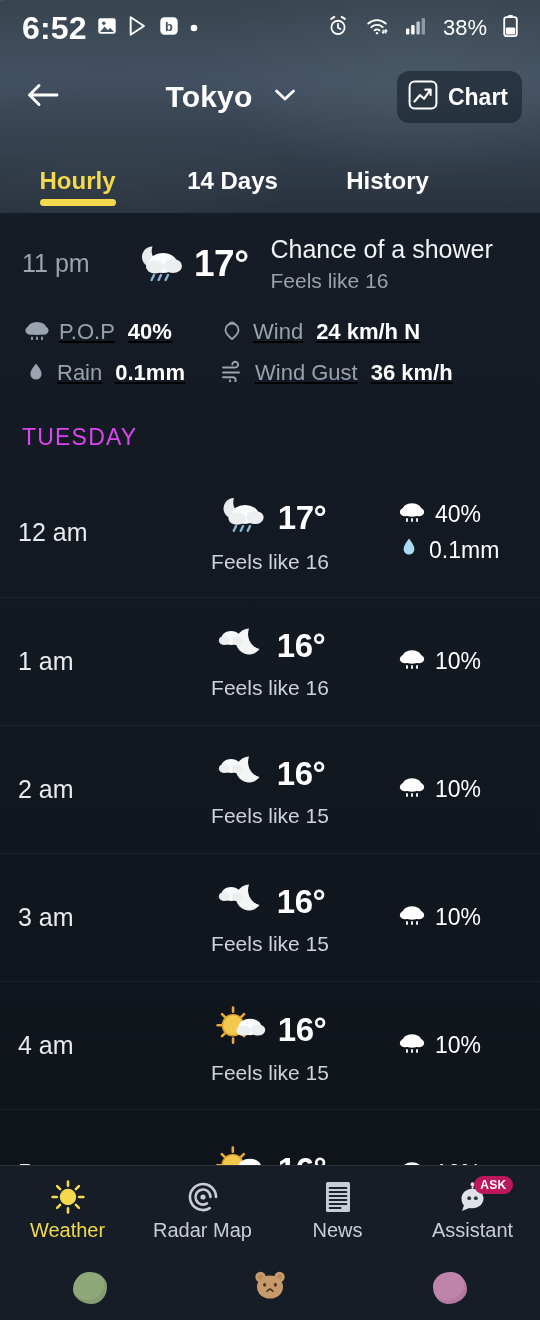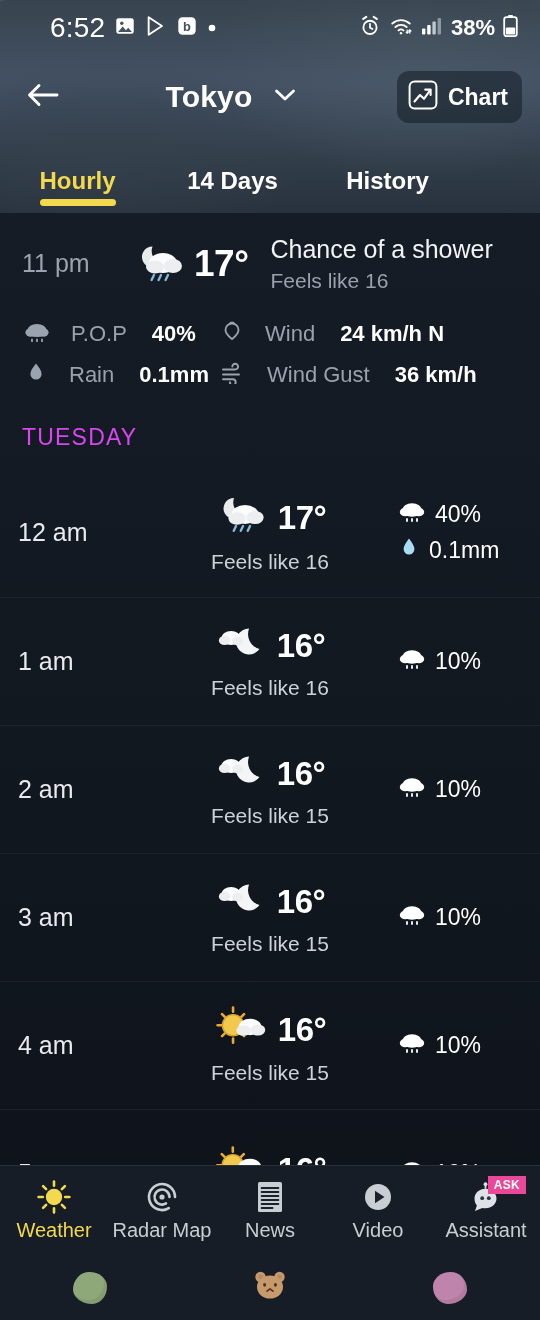--- a/index.html
+++ b/index.html
@@ -26,22 +26,22 @@
     background: linear-gradient(180deg, rgba(0,0,0,.18) 0%, rgba(0,0,0,.05) 40%, rgba(0,0,0,.22) 100%);
   }
 
   
   .statusbar {
     position: absolute; top: 0; left: 0; width: 540px; height: 56px;
     display: flex; align-items: center; justify-content: space-between;
     padding: 0 22px; color: #fff; z-index: 5;
   }
   .sb-left { display: flex; align-items: center; gap: 9px; }
-  .sb-time { font-size: 28px; letter-spacing: .2px; font-weight: 400; margin-left: 28px; }
-  .sb-right { display: flex; align-items: center; gap: 8px; font-weight: bold; }
+  .sb-time { font-size: 32px; letter-spacing: .2px; font-weight: 700; }
+  .sb-right { display: flex; align-items: center; gap: 16px; }
   .sb-batt-txt { font-size: 22px; }
   .ic { display: block; }
 
   
   .topbar {
     position: absolute; top: 62px; left: 0; width: 540px; height: 70px;
     display: flex; align-items: center; z-index: 5;
   }
   .back-btn {
     width: 62px; height: 62px; margin-left: 12px;
@@ -102,21 +102,21 @@
   .cur-temp { color: #fff; font-size: 37px; font-weight: 700; margin-left: 4px; letter-spacing: -.5px; }
   .cur-txt { margin-left: 22px; }
   .cur-cond { color: #f0f2f4; font-size: 25px; line-height: 1.15; }
   .cur-feels { color: #98a1ac; font-size: 21px; margin-top: 5px; }
 
   .details {
     margin-top: 26px; display: grid;
     grid-template-columns: 196px auto; row-gap: 13px; column-gap: 0;
     padding-left: 2px;
   }
-  .d-item { display: flex; align-items: flex-end; gap: 21px; }
+  .d-item { display: flex; align-items: flex-start; gap: 9px; text-decoration: underline; }
   .d-label { color: #98a1ac; font-size: 22px; }
   .d-value { color: #fff; font-size: 22px; font-weight: 700; margin-left: 4px; }
 
   .day-header {
     color: #d946ef; font-size: 23px; letter-spacing: 1.2px;
     padding: 36px 0 0 22px;
   }
 
   
   .rows { margin-top: 18px; }
@@ -148,22 +148,22 @@
   }
   .nav-item {
     flex: 1; height: 90px; display: flex; flex-direction: column;
     align-items: center; justify-content: center; gap: 5px; position: relative;
   }
   .nav-label { font-size: 20px; color: #c9cdd4; }
   .nav-item.active .nav-label { color: #f2d94e; }
   .nav-ico { height: 34px; display: flex; align-items: center; justify-content: center; position: relative; }
   .ask-badge {
     position: absolute; right: -22px; top: -4px;
-    background: #ec4899; color: #fff; font-size: 12px; font-weight: 700;
-    border-radius: 0; padding: 2px 6px; letter-spacing: .3px;
+    background: #be185d; color: #fff; font-size: 12px; font-weight: 700;
+    border-radius: 9px; padding: 2px 6px; letter-spacing: .3px;
   }
 
   
   .androidnav {
     position: absolute; top: 1255px; left: 0; width: 540px; height: 65px;
     background: #171d26; display: flex; align-items: center; z-index: 6;
   }
   .anav { flex: 1; display: flex; align-items: center; justify-content: center; }
   .blob-green {
     width: 34px; height: 32px; background: #8fa87a;
@@ -583,29 +583,20 @@
     <div class="nav-item">
       <span class="nav-ico">
         <svg width="30" height="34" viewBox="0 0 30 34">
           <rect x="3" y="2" width="24" height="30" rx="1.6" fill="#c9cdd4"></rect>
           <g stroke="#1b222b" stroke-width="1.8" stroke-linecap="round">
             <path d="M6.6 8h16.8M6.6 12h16.8M6.6 16h16.8M6.6 20h16.8M6.6 24h16.8M6.6 28h11"></path>
           </g>
         </svg>
       </span>
       <span class="nav-label">News</span>
-    </div>
-    <div class="nav-item">
-      <span class="nav-ico">
-        <svg width="34" height="34" viewBox="0 0 34 34">
-          <circle cx="17" cy="17" r="13" fill="#c9cdd4"></circle>
-          <path d="M14 10.8l9.5 6.2-9.5 6.2z" fill="#1b222b"></path>
-        </svg>
-      </span>
-      <span class="nav-label">Video</span>
     </div>
     <div class="nav-item">
       <span class="nav-ico">
         <svg width="36" height="34" viewBox="0 0 36 34">
           <path d="M17 5.5h1.4" stroke="#dfe3e8" stroke-width="1.6"></path>
           <circle cx="17.5" cy="4.2" r="1.9" fill="#dfe3e8"></circle>
           <path d="M17.5 6.1v2.6" stroke="#dfe3e8" stroke-width="1.8"></path>
           <path d="M6.5 18.5c0-5.4 4.9-9.8 11-9.8s11 4.4 11 9.8c0 5.4-4.9 9.8-11 9.8-1.1 0-2.2-.15-3.2-.42L7 31l1.9-5.5c-1.5-1.8-2.4-4-2.4-7z" fill="#dfe3e8"></path>
           <circle cx="14.2" cy="18.2" r="1.9" fill="#2b3440"></circle>
           <circle cx="20.8" cy="18.2" r="1.9" fill="#2b3440"></circle>

